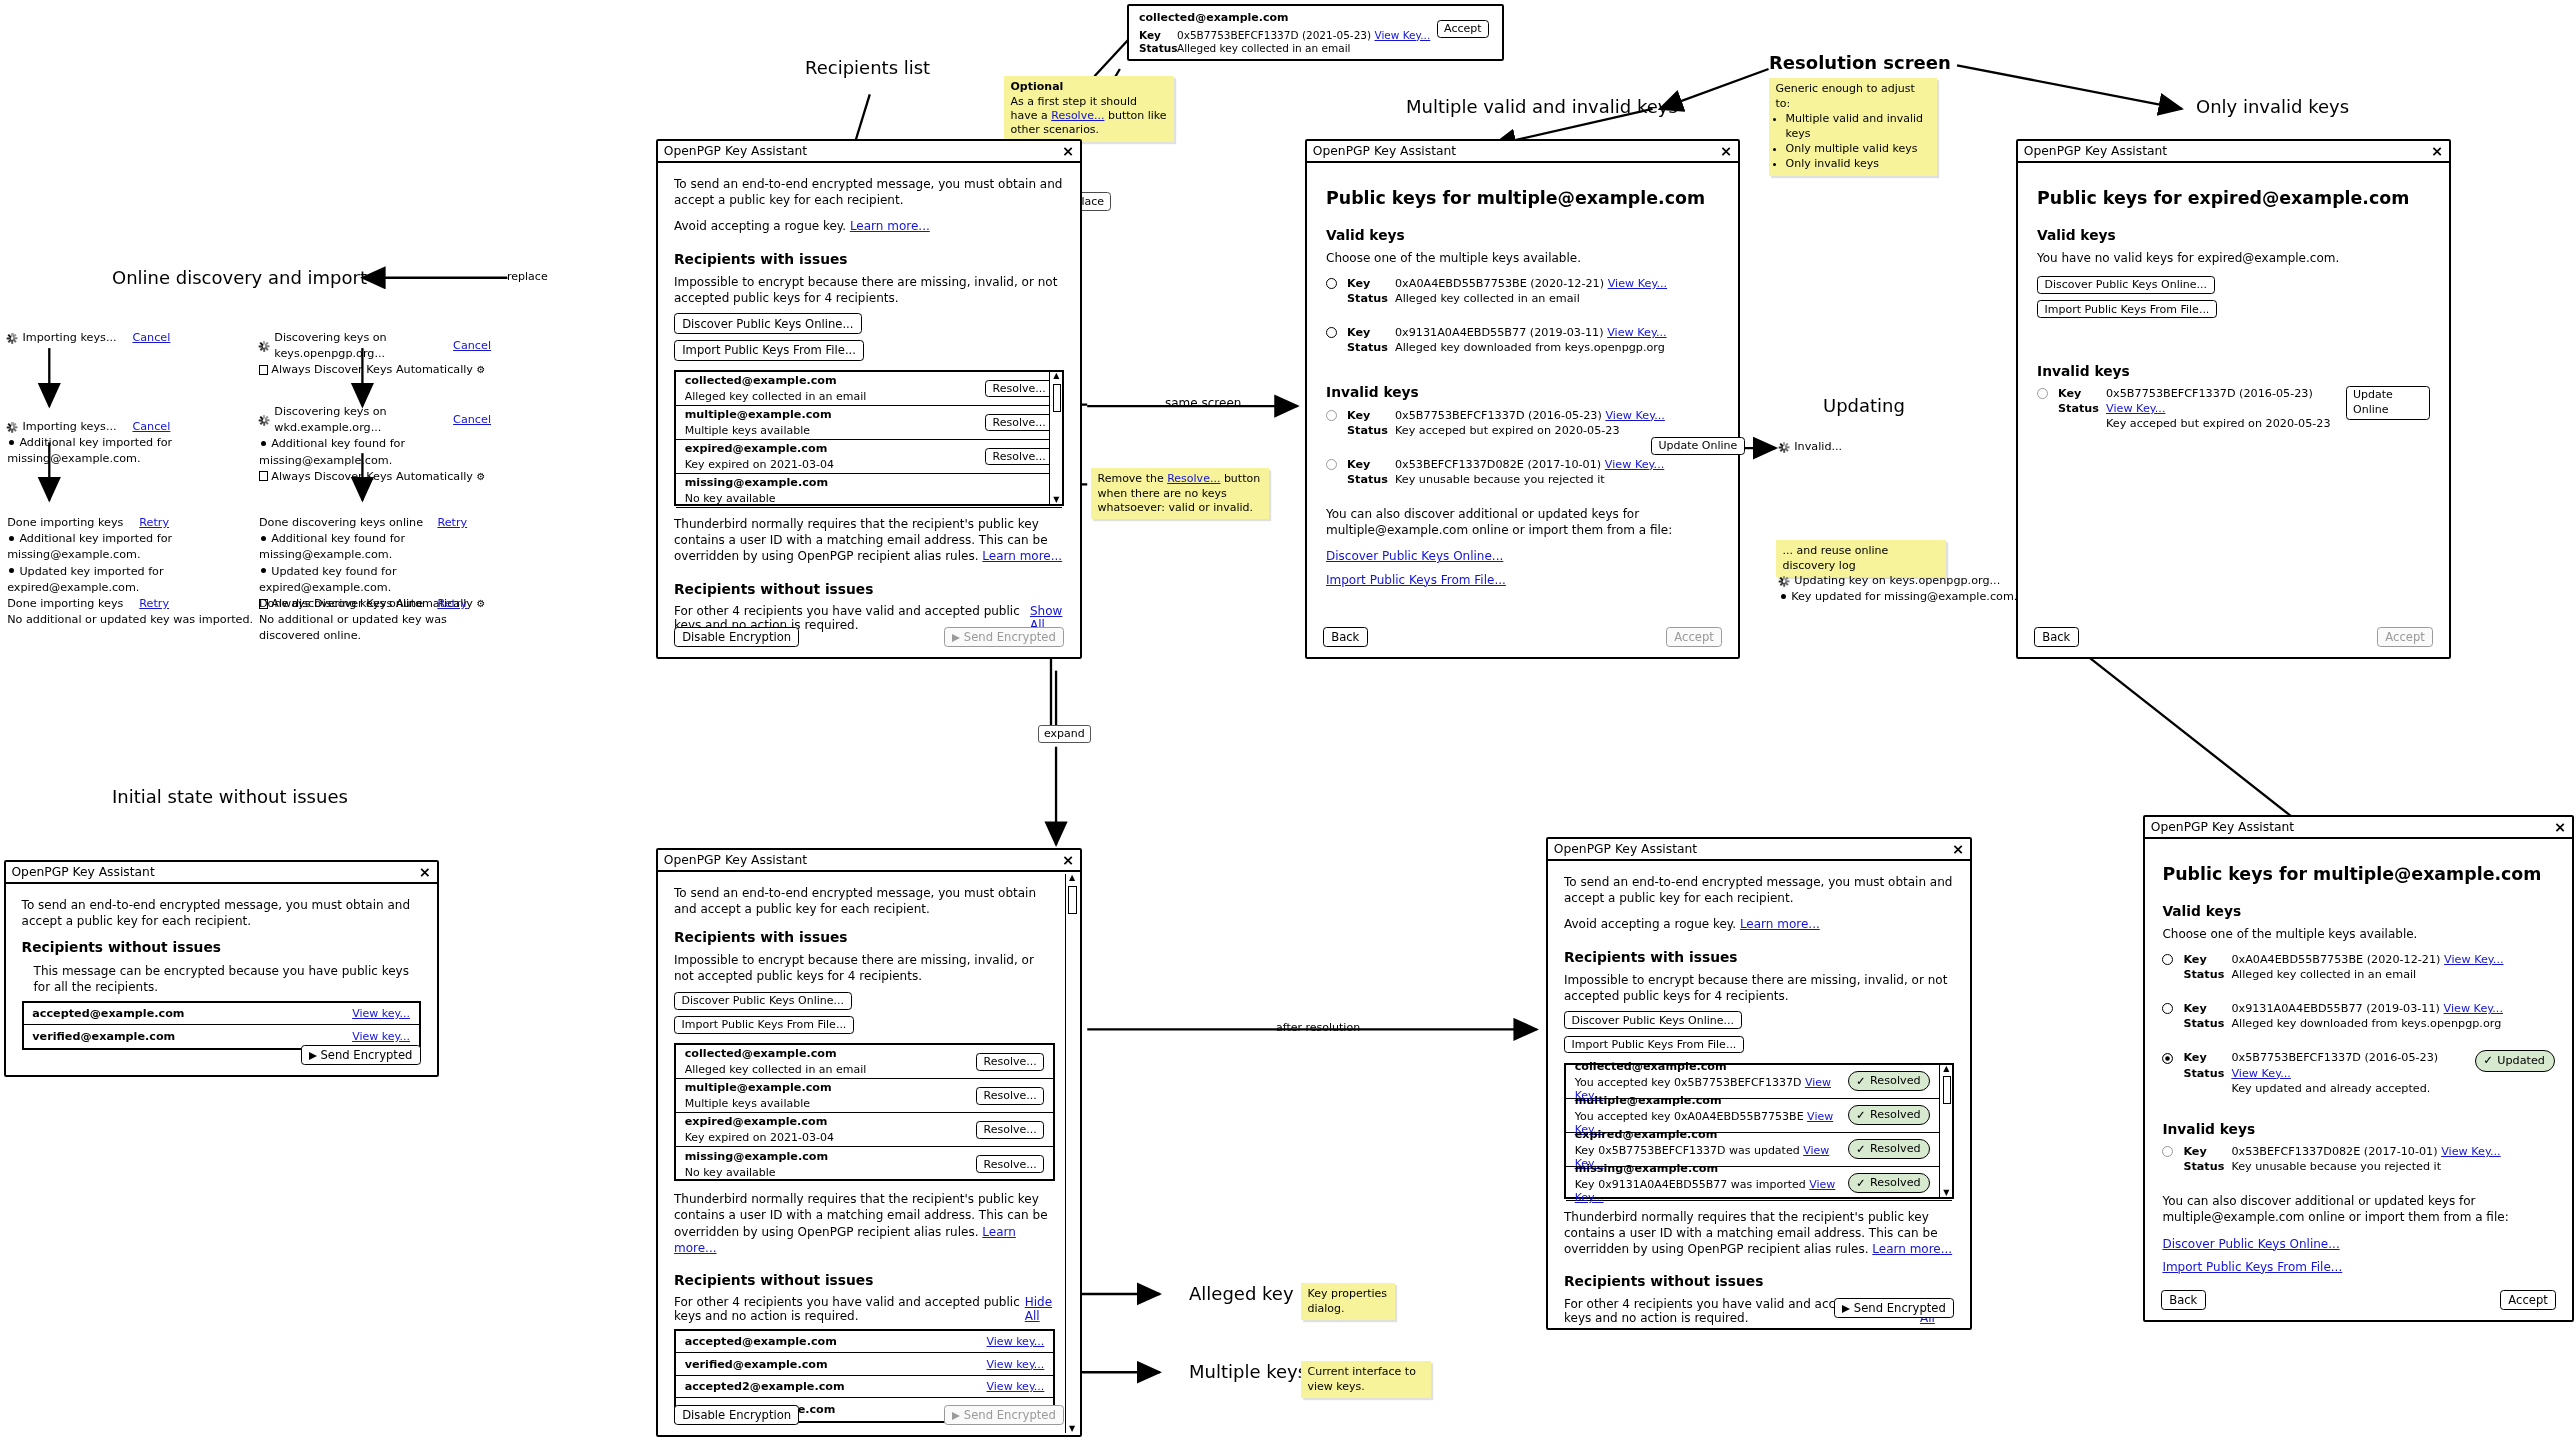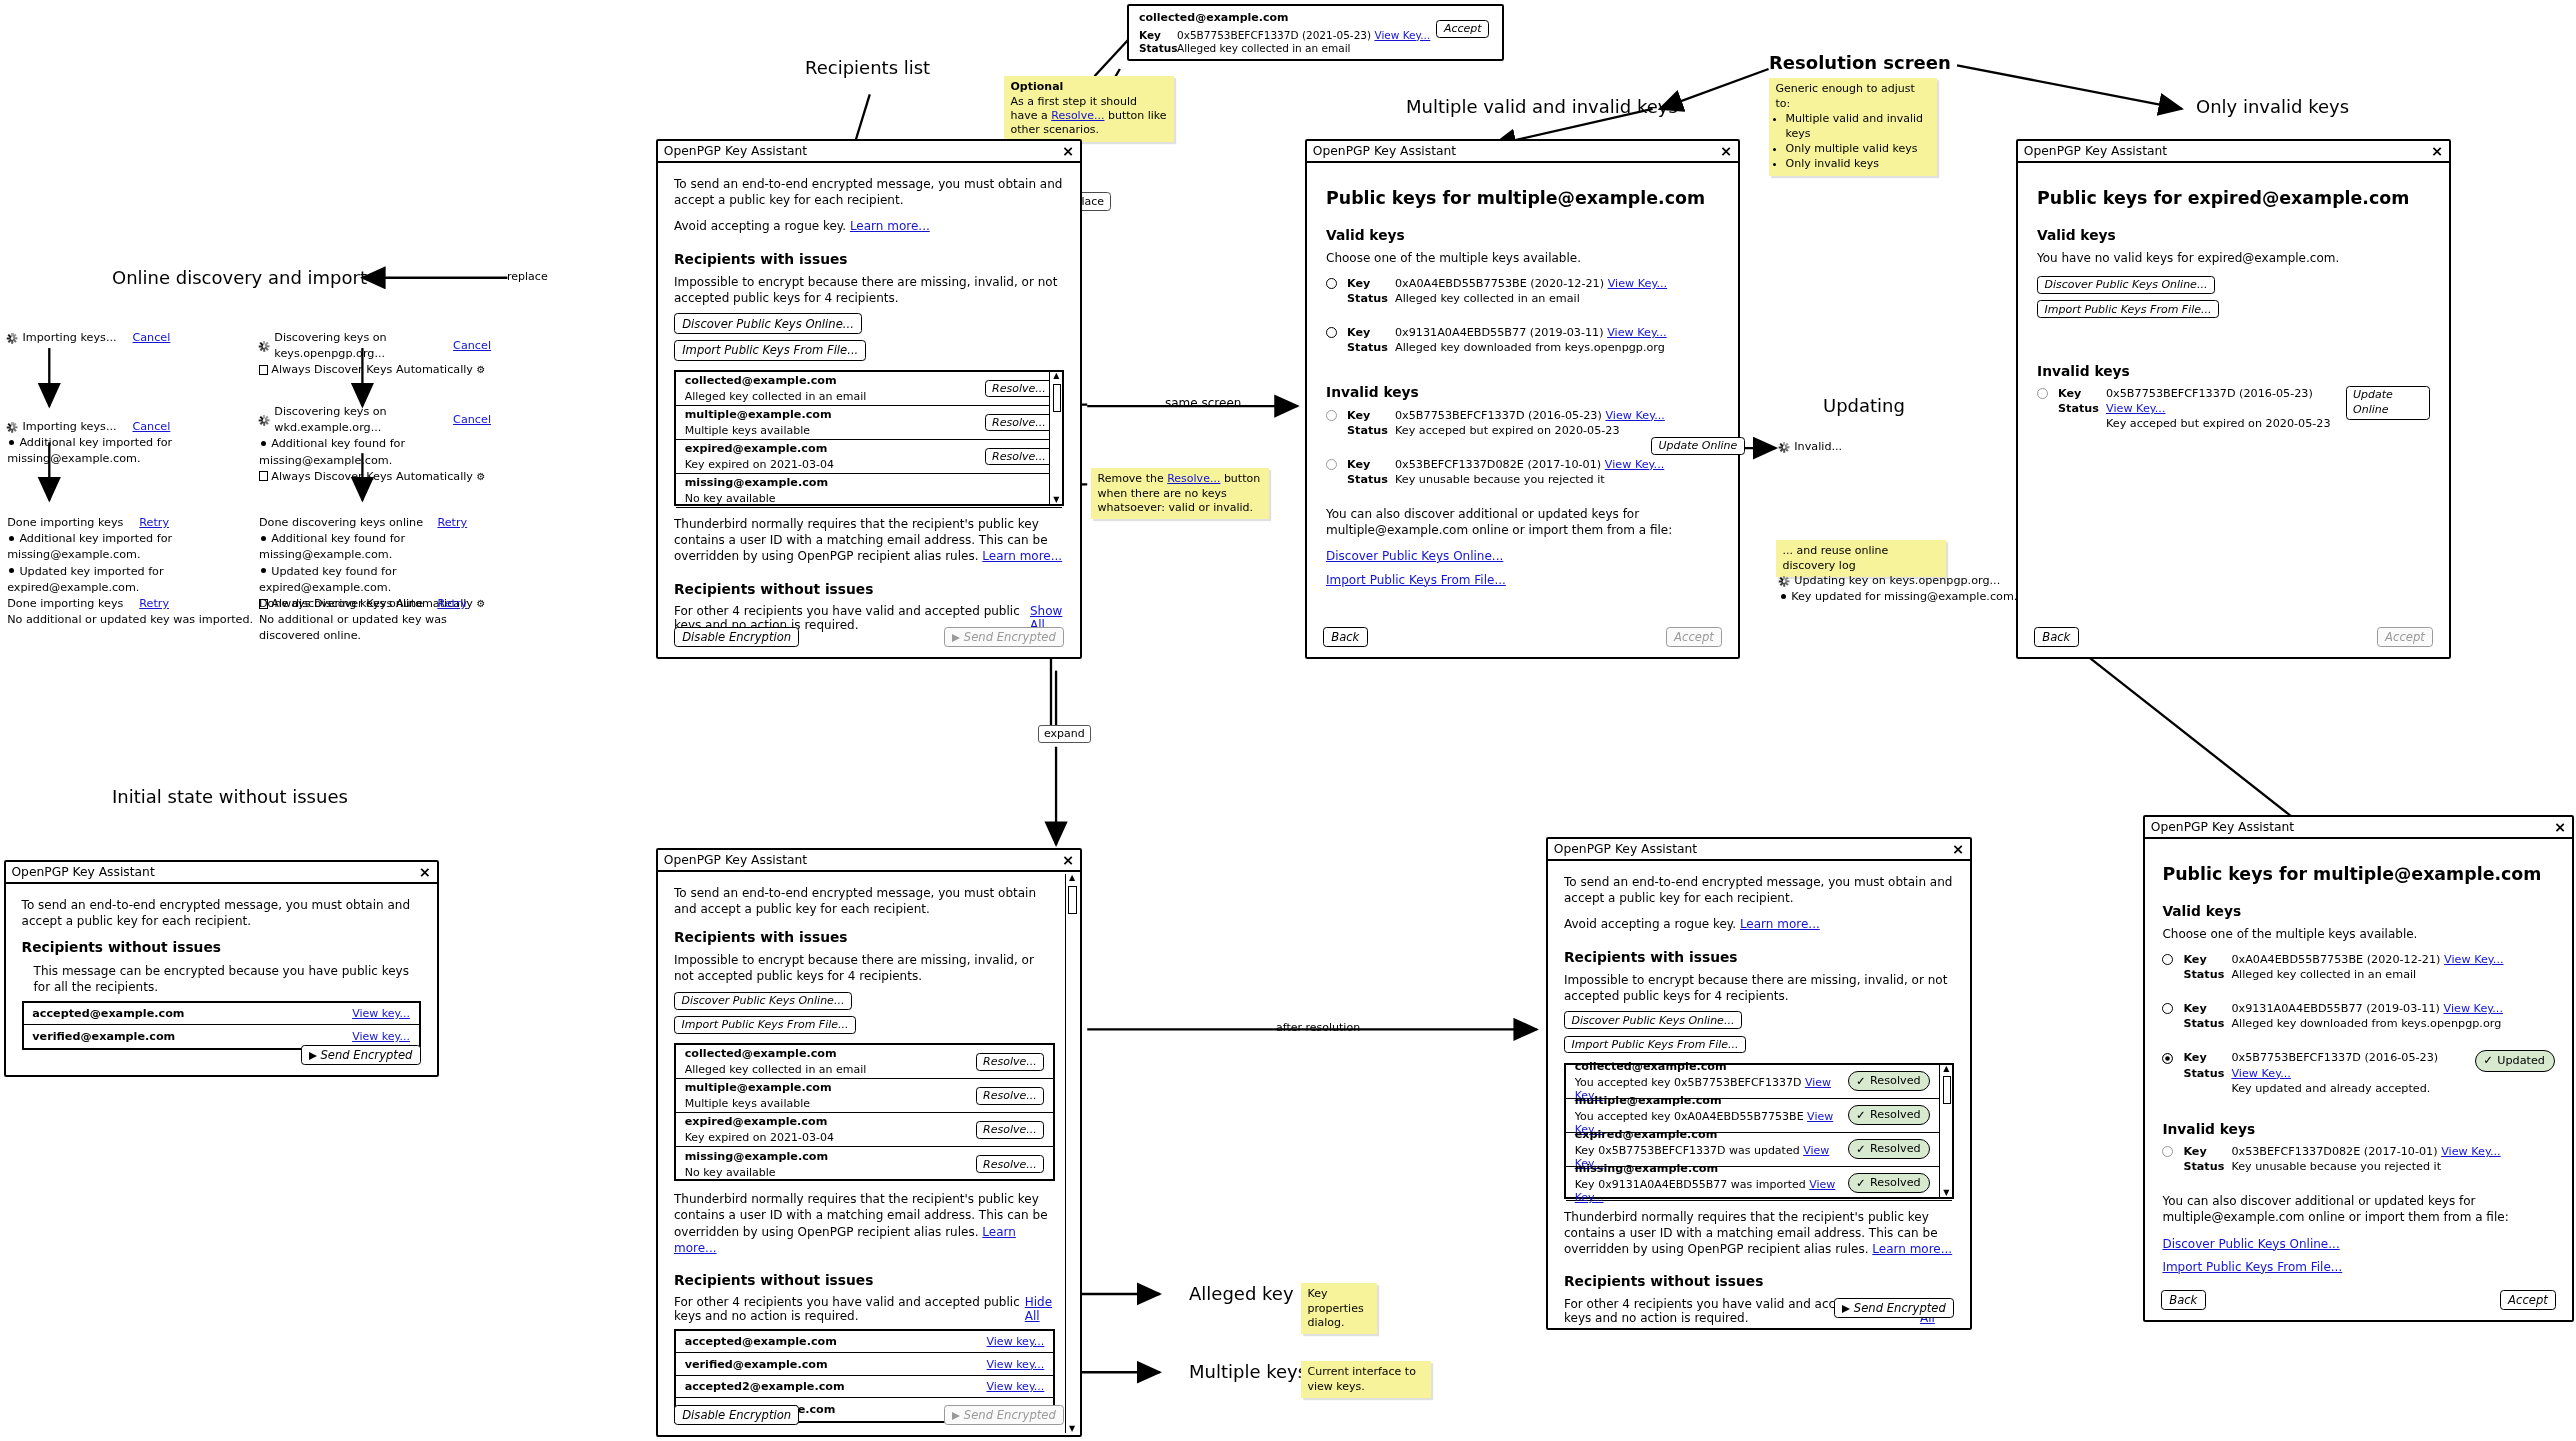--- a/index.html
+++ b/index.html
@@ -11,21 +11,21 @@
   .abs{position:absolute;}
   .win{position:absolute;background:#fff;border:2.2px solid #000;border-radius:2.2px;box-sizing:border-box;}
   .titlebar{height:22px;border-bottom:2.2px solid #000;display:flex;align-items:center;justify-content:space-between;padding:0 5.8px;box-sizing:border-box;}
   .titlebar .t{font-size:12.3px;}
   .closeicon{font-size:14.5px;font-weight:bold;line-height:1;}
   .body{padding:13px 16px;box-sizing:border-box;position:relative;height:calc(100% - 22px);}
   .p{font-size:12px;line-height:1.35;margin:0 0 10px 0;}
   h3.sec{font-size:13.8px;font-weight:bold;margin:16px 0 7.2px 0;}
   h2.big{font-size:17.4px;font-weight:bold;margin:11.6px 0 19px 0;}
   a.lnk{color:#1414d2;text-decoration:underline;cursor:pointer;}
-  .btn{display:inline-block;border:1.8px solid #000;border-radius:3.6px;padding:2.2px 7.2px;font-size:11.6px;background:#fff;margin:0 0 6.5px 0;cursor:pointer;font-style:italic;}
+  .btn{display:inline-block;border:1.8px solid #000;border-radius:3.6px;padding:2.2px 7.2px;font-size:11.6px;background:#fff;margin:0 0 6.5px 0;cursor:pointer;}
   .btn.small{font-size:11px;padding:1.4px 6.5px;}
   .btn.ghost{border-color:#9a9a9a;color:#9a9a9a;background:#fafafa;}
   .listbox{border:2.2px solid #000;box-sizing:border-box;position:relative;}
   .row{border-bottom:1.8px solid #000;display:flex;align-items:center;justify-content:space-between;padding:5px 8.7px;box-sizing:border-box;}
   .row:last-child{border-bottom:none;}
   .row .em{font-size:11.2px;font-weight:bold;margin-bottom:2.9px;}
   .row .st{font-size:11px;}
   .row .rt{padding-left:7.2px;}
   .scroll{position:absolute;right:0;top:0;bottom:0;width:11.6px;border-left:1.8px solid #000;display:flex;flex-direction:column;align-items:center;justify-content:space-between;background:#fff;}
   .scroll .ar{font-size:8px;line-height:8px;}
@@ -143,21 +143,21 @@
 <div class="note" style="left:1769px;top:78px;width:168px;">
   <span>Generic enough to adjust to:</span>
   <ul>
     <li>Multiple valid and invalid keys</li>
     <li>Only multiple valid keys</li>
     <li>Only invalid keys</li>
   </ul>
 </div>
 
 <div class="note" style="left:1776px;top:540px;width:170px;">... and reuse online discovery log</div>
-<div class="note" style="left:1301px;top:1283px;width:76px;">Key properties dialog.</div>
+<div class="note" style="left:1301px;top:1283px;width:94px;">Key properties dialog.</div>
 <div class="note" style="left:1301px;top:1361px;width:130px;">Current interface to view keys.</div>
 
 <div class="win" style="left:1127px;top:3.6px;width:377px;height:57px;">
   <div style="padding:5.8px 10px;">
     <div style="display:flex;justify-content:space-between;align-items:flex-start;">
       <div>
         <div style="font-size:11px;font-weight:bold;margin-bottom:4.3px;">collected@example.com</div>
         <div style="display:flex;font-size:10.5px;line-height:1.3;">
           <div style="font-weight:bold;width:38px;">
             <div>Key</div>

